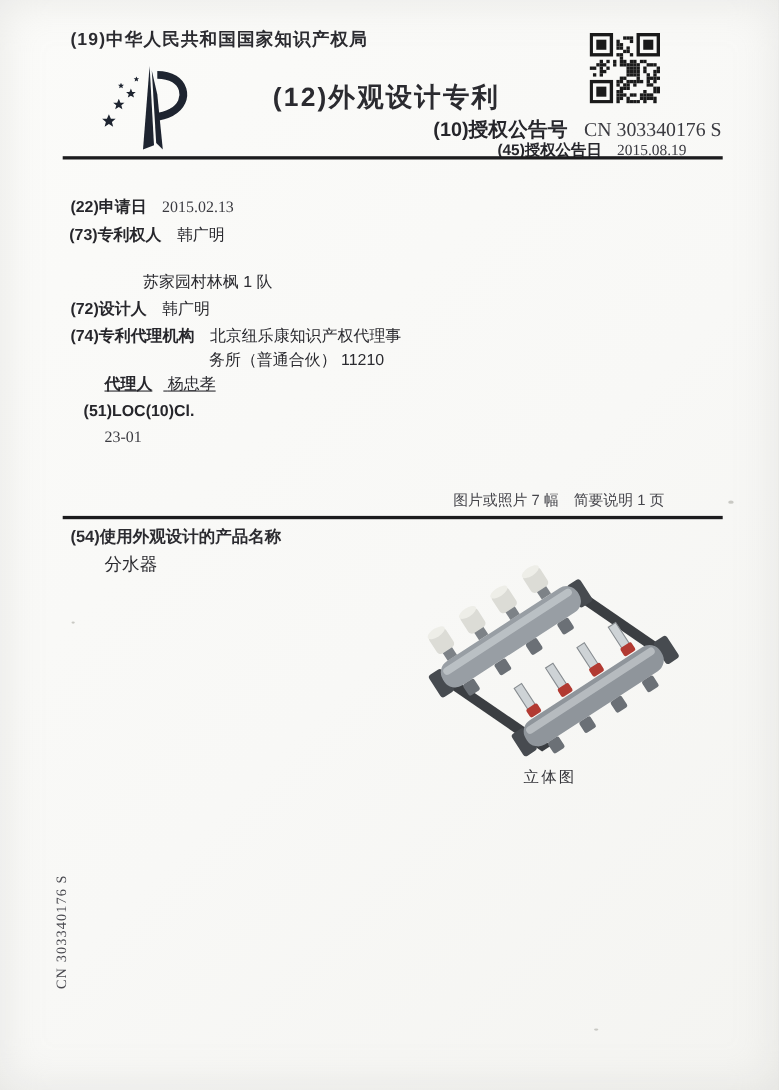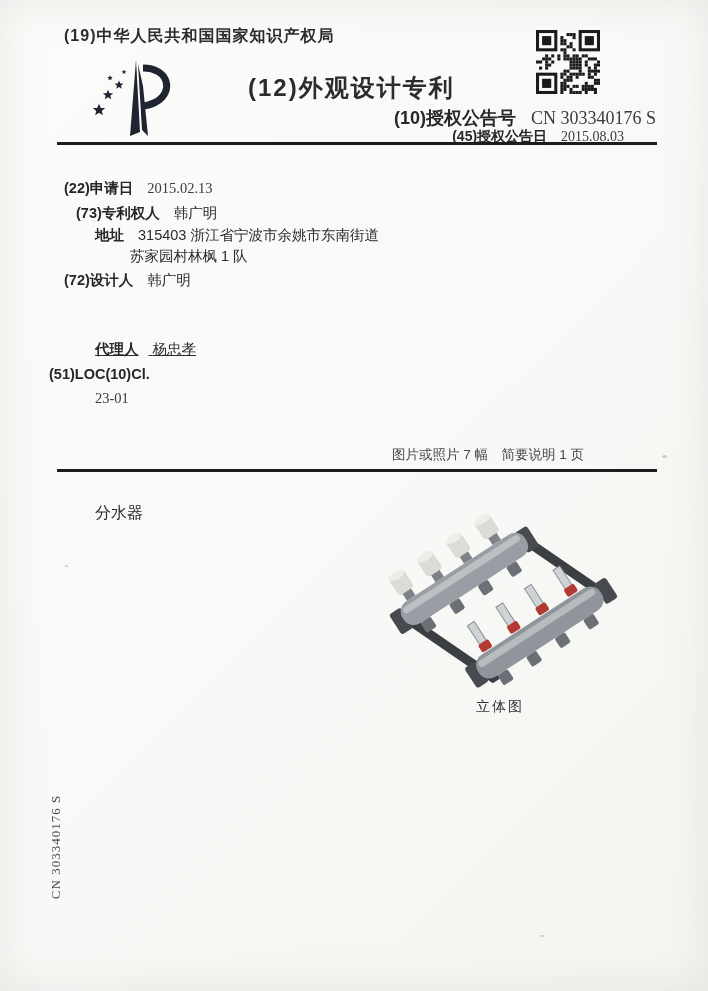--- a/index.html
+++ b/index.html
@@ -26,30 +26,30 @@
   #pub-no-line{right:52px;top:106px;font-size:18px;}
   #pub-date-line{right:84px;top:128px;font-size:14px;}
   .rule{position:absolute;left:57px;width:600px;background:#1c1c1e;}
   #rule-header{top:142px;height:3px;}
   #rule-mid{top:469px;height:3px;}
   
   .row{position:absolute;font-size:14.5px;white-space:nowrap;}
   .row .label{margin-right:10px;}
   #row-appno{left:64px;top:152px;}
   #row-appdate{left:64px;top:179px;}
-  #row-patentee{left:76px;top:204px;}
+  #row-patentee{left:63px;top:204px;}
   #row-address{left:95px;top:226px;}
   #row-address2{left:130px;top:247px;}
   #row-designer{left:64px;top:271px;}
   #row-agency{left:64px;top:296px;}
   #row-agency2{left:190px;top:318px;}
   #row-agent{left:95px;top:340px;text-decoration:underline;}
-  #row-loc{left:49px;top:366px;}
+  #row-loc{left:76px;top:366px;}
   #row-locclass{left:95px;top:390px;}
-  #figures-note{right:124px;top:446px;font-size:13.5px;color:#45454b;}
+  #figures-note{right:104px;top:446px;font-size:13.5px;color:#45454b;}
   #row-product-label{left:64px;top:479px;font-size:15px;}
   #row-product-name{left:95px;top:503px;font-size:16px;}
   
   #figure-wrap{left:385px;top:502px;width:235px;height:205px;}
   #figure-caption{left:476px;top:698px;font-size:14px;letter-spacing:2px;color:#333338;}
   
   #side-number{
     left:-8px;top:782px;width:130px;height:20px;
     transform:rotate(-90deg) translateY(56px);
     transform-origin:65px 65px;
@@ -221,59 +221,63 @@
   </svg>
 
   <div id="doc-type" class="abs cjk-bold">(12)外观设计专利</div>
 
   <div id="pub-no-line" class="abs row">
     <span class="label">(10)授权公告号</span>
     <span class="val">CN 303340176 S</span>
   </div>
   <div id="pub-date-line" class="abs row">
     <span class="label">(45)授权公告日</span>
-    <span class="val">2015.08.03</span>
+    <span class="val">2015.08.19</span>
   </div>
 
   <div id="rule-header" class="rule"></div>
 
   <div id="row-appdate" class="row">
     <span class="label">(22)申请日</span>
     <span class="val">2015.02.13</span>
   </div>
   <div id="row-patentee" class="row">
     <span class="label">(73)专利权人</span>
     <span>韩广明</span>
   </div>
-  <div id="row-address" class="row">
-    <span class="label">地址</span>
-    <span>315403  浙江省宁波市余姚市东南街道</span>
-  </div>
   <div id="row-address2" class="row">
     <span>苏家园村林枫 1 队</span>
   </div>
   <div id="row-designer" class="row">
     <span class="label">(72)设计人</span>
     <span>韩广明</span>
   </div>
+  <div id="row-agency" class="row">
+    <span class="label">(74)专利代理机构</span>
+    <span>北京纽乐康知识产权代理事</span>
+  </div>
+  <div id="row-agency2" class="row">
+    <span>务所（普通合伙） 11210</span>
+  </div>
   <div id="row-agent" class="row">
     <span class="label">代理人</span>
     <span>杨忠孝</span>
   </div>
   <div id="row-loc" class="row">
     <span class="label">(51)LOC(10)Cl.</span>
   </div>
   <div id="row-locclass" class="row">
     <span class="val">23-01</span>
   </div>
 
   <div id="figures-note" class="abs">图片或照片 7 幅　简要说明 1 页</div>
 
   <div id="rule-mid" class="rule"></div>
 
+  <div id="row-product-label" class="abs cjk-bold">(54)使用外观设计的产品名称</div>
   <div id="row-product-name" class="abs">分水器</div>
 
   <svg id="figure-wrap" class="abs" viewBox="0 0 235 205">
     <g transform="translate(14,12) rotate(-33 102 90)">
 
       <polygon points="8,46 18,46 62,152 52,152" fill="#3b3e42"></polygon>
       <polygon points="148,40 158,40 202,146 192,146" fill="#3b3e42"></polygon>
 
       <g>
         <rect x="2" y="38" width="14" height="24" rx="3" fill="#474b50"></rect>

